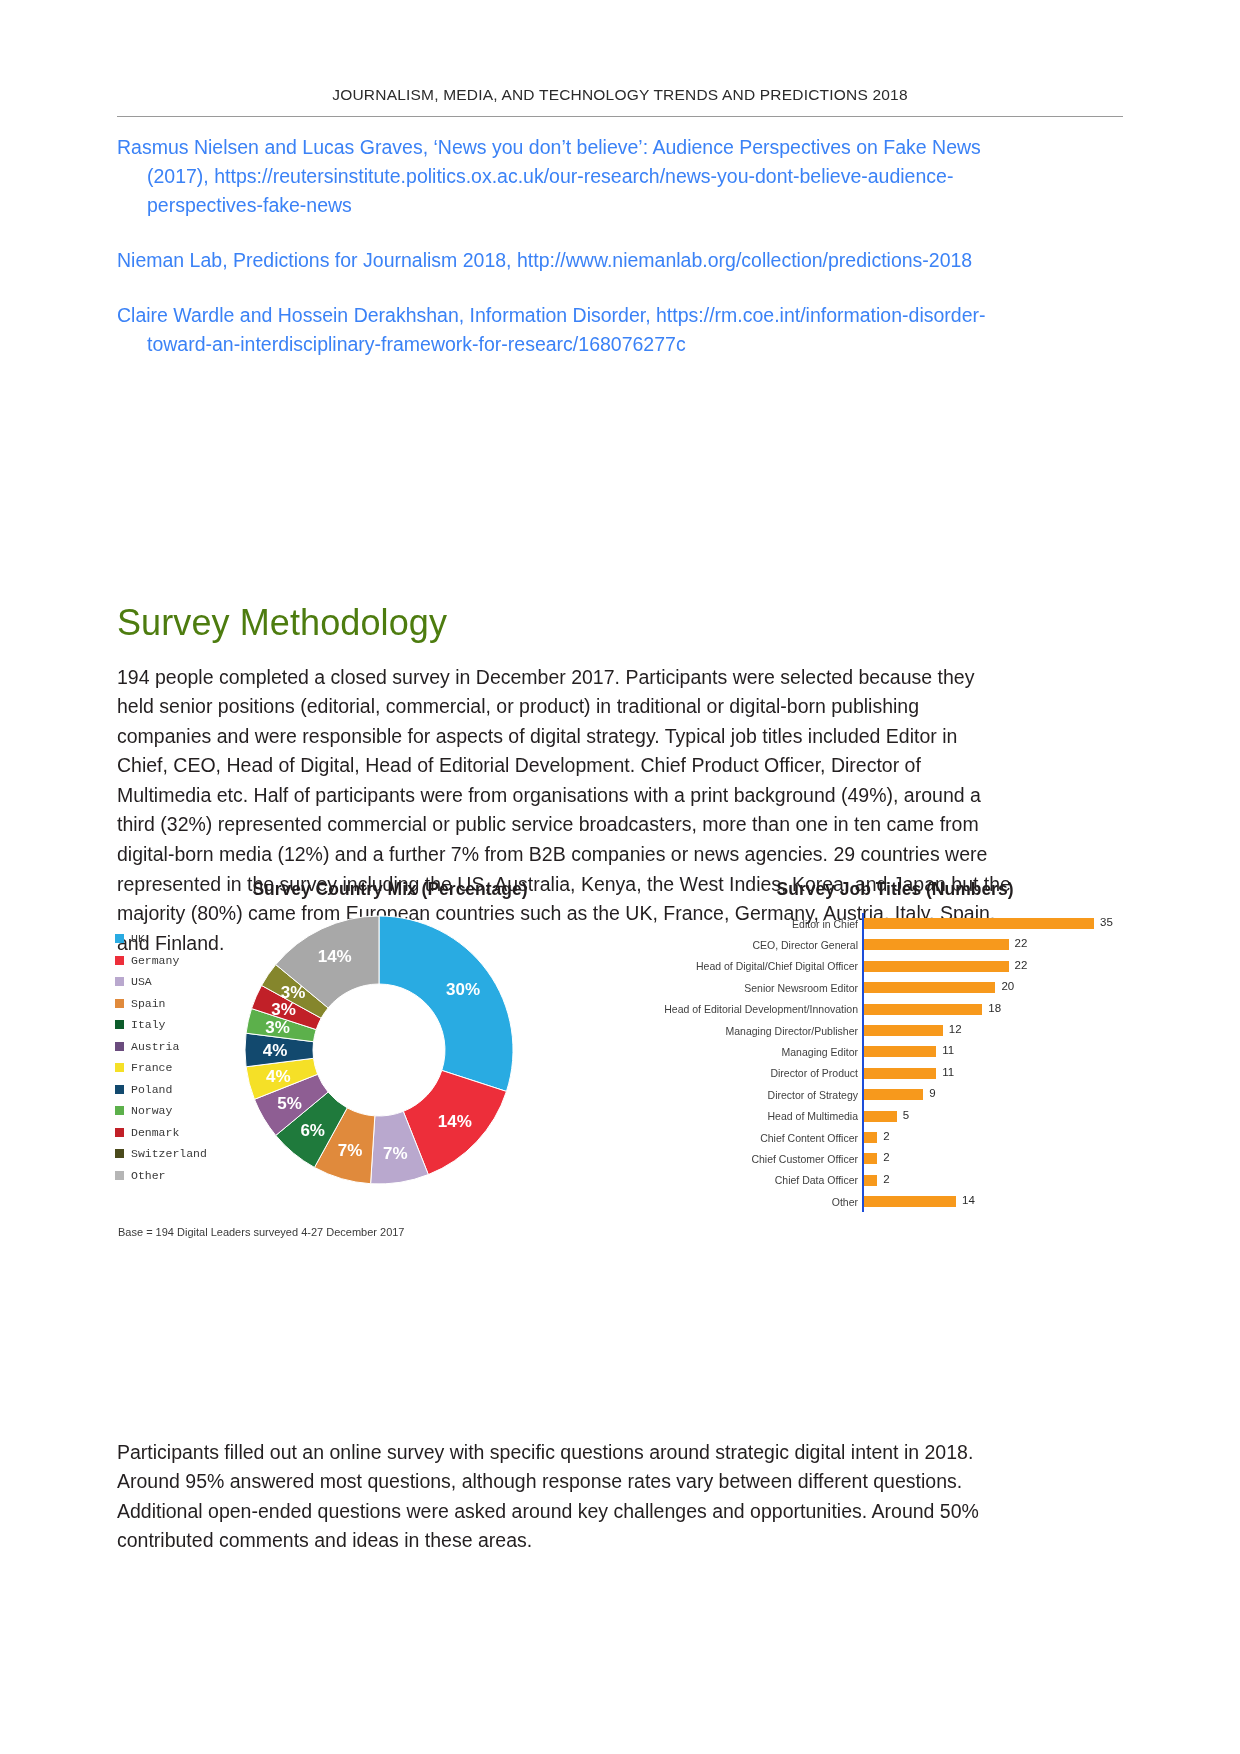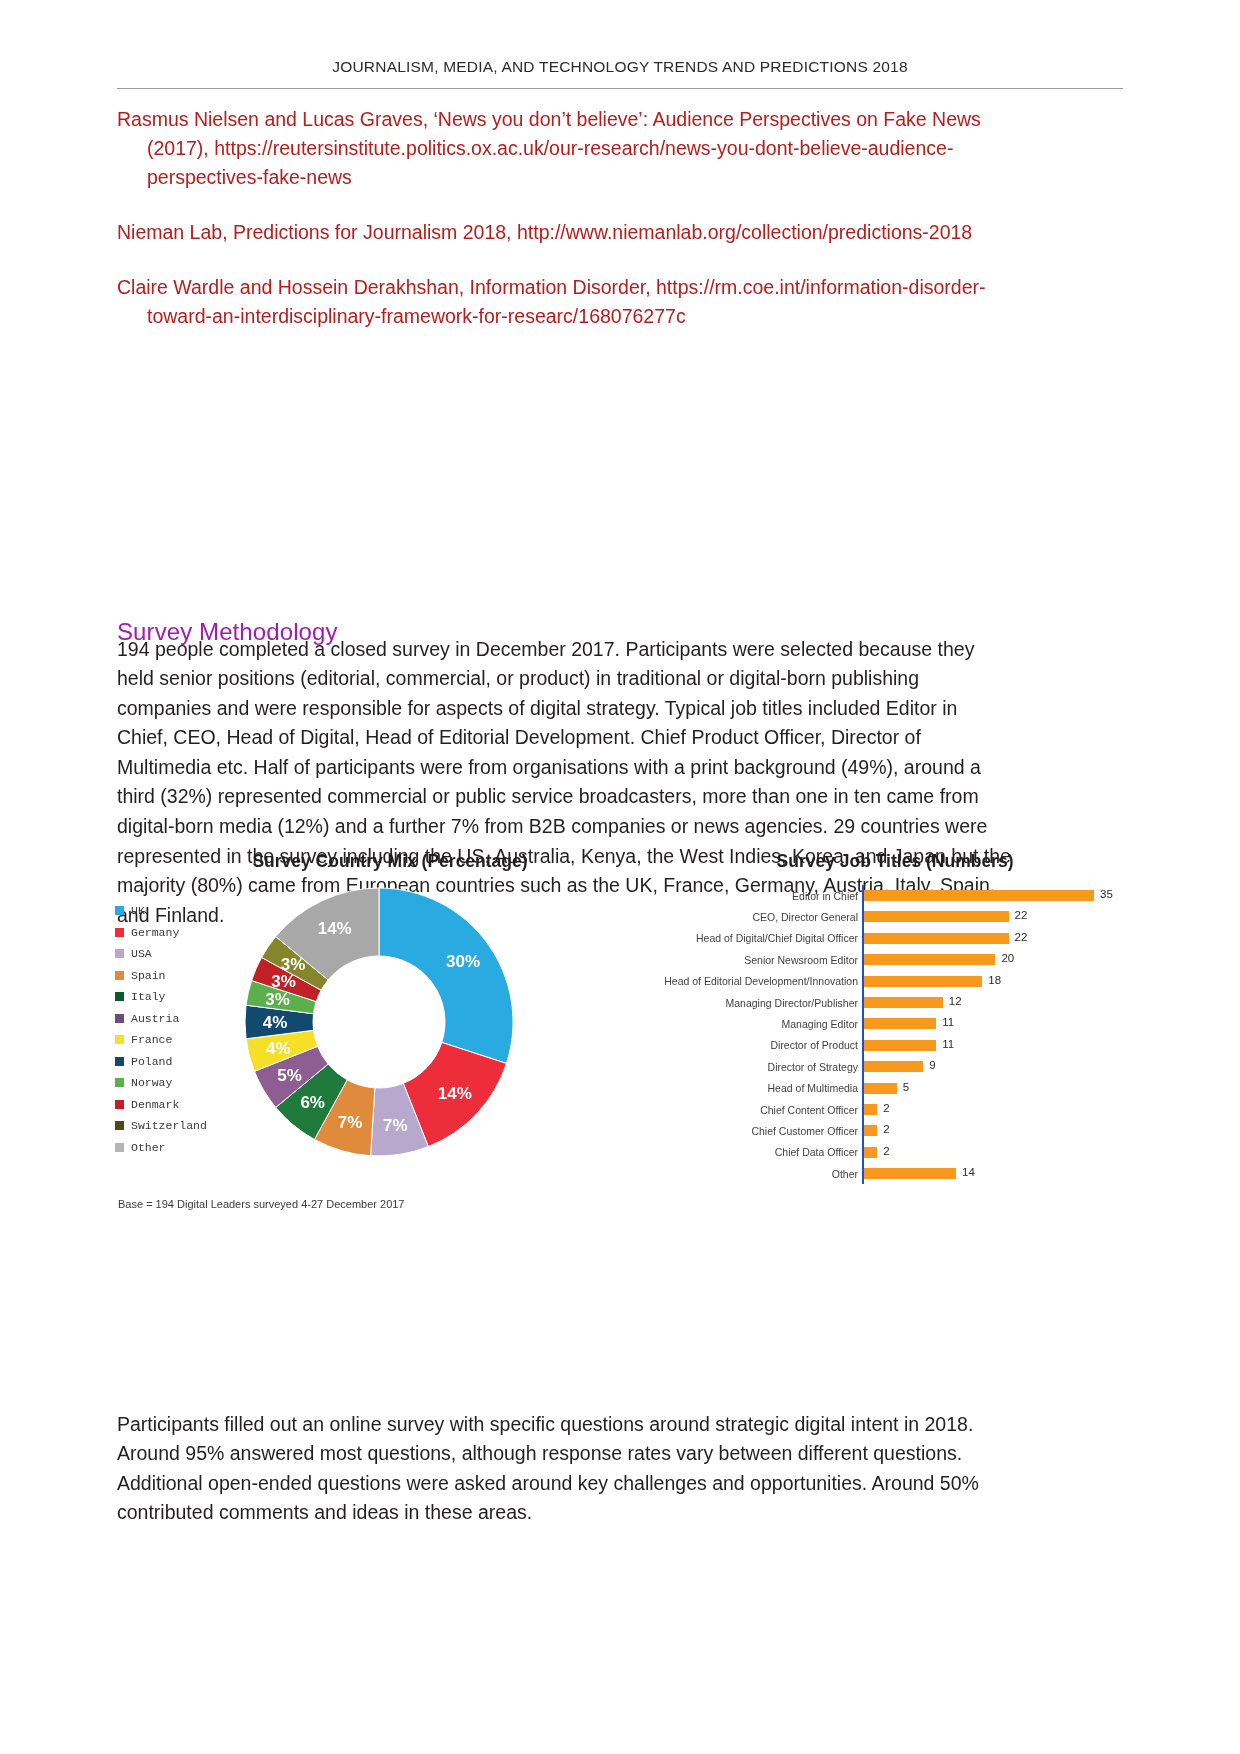--- a/index.html
+++ b/index.html
@@ -11,20 +11,21 @@
     font-family: "Liberation Sans", sans-serif;
     color: #231f20;
   }
   .page {
     position: relative;
     width: 1240px;
     height: 1532px;
     background: #ffffff;
     overflow: hidden;
     box-sizing: border-box;
+    margin-top: 28px;
   }
 
   
   .running-header {
     position: absolute;
     left: 115px;
     top: 58px;
     width: 1010px;
     text-align: center;
     font-size: 15.5px;
@@ -44,35 +45,35 @@
   
   .refs {
     position: absolute;
     left: 117px;
     top: 105px;
     width: 890px;
   }
   .ref {
     font-size: 19.5px;
     line-height: 29px;
-    color: #b91c1c;
+    color: #3b82f6;
     padding-left: 30px;
     text-indent: -30px;
     margin-bottom: 26px;
     word-break: normal;
   }
 
   
   .section-title {
     position: absolute;
     left: 117px;
-    top: 598px;
-    font-size: 24px;
+    top: 544px;
+    font-size: 36px;
     font-weight: normal;
-    color: #a21caf;
+    color: #4d7c0f;
     letter-spacing: 0.1px;
   }
 
   
   .method-body {
     position: absolute;
     left: 117px;
     top: 615px;
     width: 895px;
     font-size: 19.5px;

